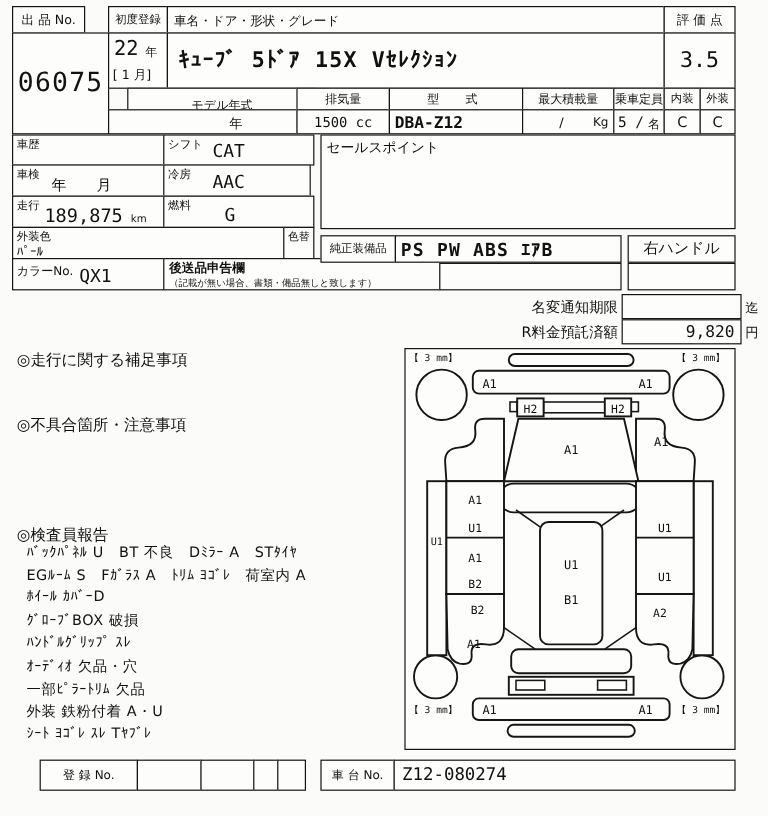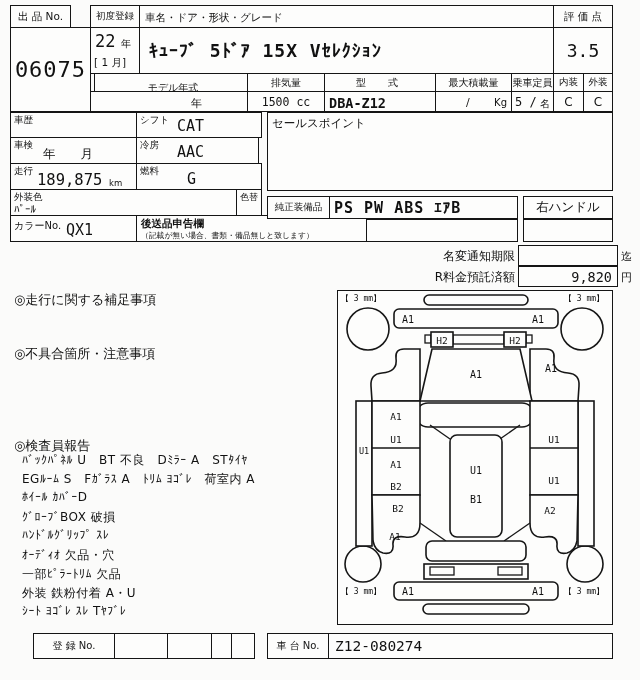--- a/index.html
+++ b/index.html
@@ -44,21 +44,21 @@
       <span class="abs mono" style="left:9px;top:12px;font-size:18px;font-weight:600;letter-spacing:1px;">ｷｭｰﾌﾞ  5ﾄﾞｱ  15X  Vｾﾚｸｼｮﾝ</span>
     </div>
 
   <div class="cell hdr" style="left:553px;top:5px;width:60px;height:23px;">
       <span>評 価 点</span>
     </div>
   <div class="cell ctr mono" style="left:553px;top:27px;width:60px;height:47px;font-size:18px;">
       <span>3.5</span>
     </div>
 
-  <div class="cell hdr" style="left:94px;top:73px;width:158px;height:30px;font-size:10px;">
+  <div class="cell hdr" style="left:106px;top:73px;width:158px;height:30px;font-size:10px;">
       <span>モデル年式</span>
     </div>
   <div class="cell" style="left:90px;top:91px;width:158px;height:21px;">
       <span class="abs" style="right:45px;top:4px;font-size:11px;">年</span>
     </div>
 
   <div class="cell hdr" style="left:247px;top:73px;width:78px;height:19px;font-size:10px;">
       <span>排気量</span>
     </div>
   <div class="cell ctr mono" style="left:247px;top:91px;width:78px;height:21px;font-size:11.5px;">

